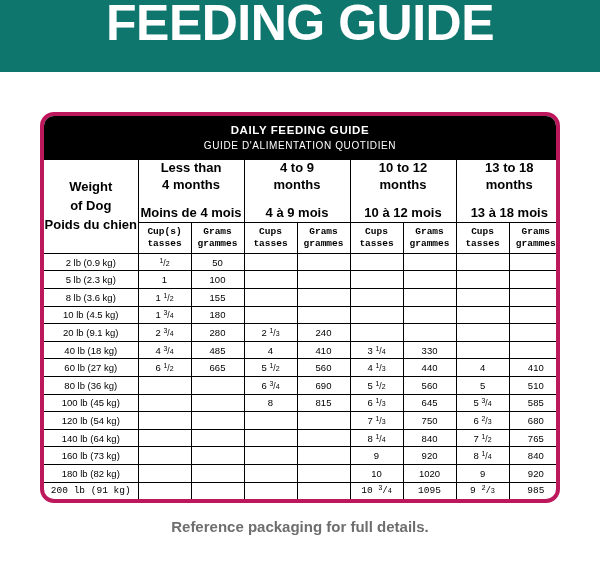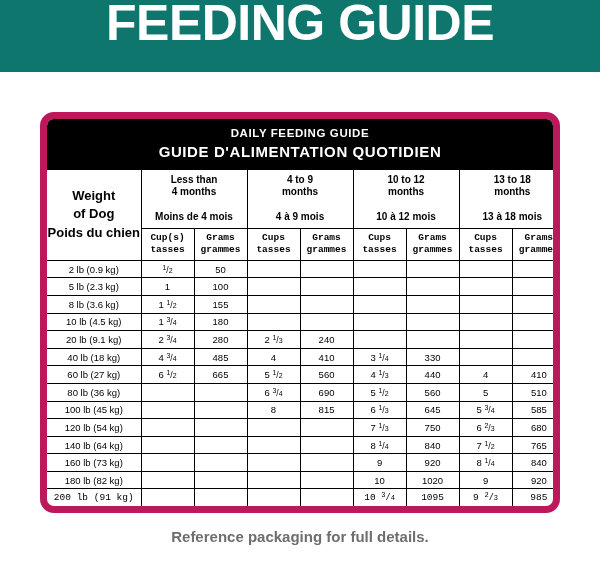--- a/index.html
+++ b/index.html
@@ -38,43 +38,43 @@
   
   .table-area {
     width: 600px;
     padding-top: 40px;
     box-sizing: border-box;
     display: flex;
     justify-content: center;
   }
   .guide-card {
     width: 520px;
-    border: 7px solid #be185d;
+    border: 4px solid #be185d;
     border-radius: 14px;
     overflow: hidden;
     background: #ffffff;
     box-sizing: border-box;
   }
 
   
   .card-head {
     background: #000000;
     color: #ffffff;
     text-align: center;
     padding: 7px 4px 8px 4px;
   }
   .card-head .line1 {
     font-size: 11.5px;
     font-weight: bold;
     letter-spacing: 0.6px;
     line-height: 1.35;
   }
   .card-head .line2 {
-    font-size: 15px;
-    font-weight: bold;
+    font-size: 10px;
+    font-weight: normal;
     letter-spacing: 0.6px;
     line-height: 1.35;
   }
 
   
   table.guide {
     width: 100%;
     border-collapse: collapse;
     table-layout: fixed;
     font-size: 9.5px;
@@ -95,21 +95,21 @@
   table.guide tr > *:last-child  { border-right: none; }
   table.guide tr:last-child > *  { border-bottom: none; font-family: Liberation Mono, monospace; }
   table.guide thead tr:first-child > * { border-top: none; }
 
   col.wcol  { width: 94px; }
   col.dcol  { width: 53px; }
 
   th.agegroup {
     height: 56px;
     line-height: 1.28;
-    font-size: 10px;
+    font-size: 13px;
     padding: 2px;
   }
   th.agegroup .fr {
     display: block;
     margin-top: 12px;
   }
   th.weighthead {
     height: 90px;
     font-size: 13px;
     line-height: 1.45;

